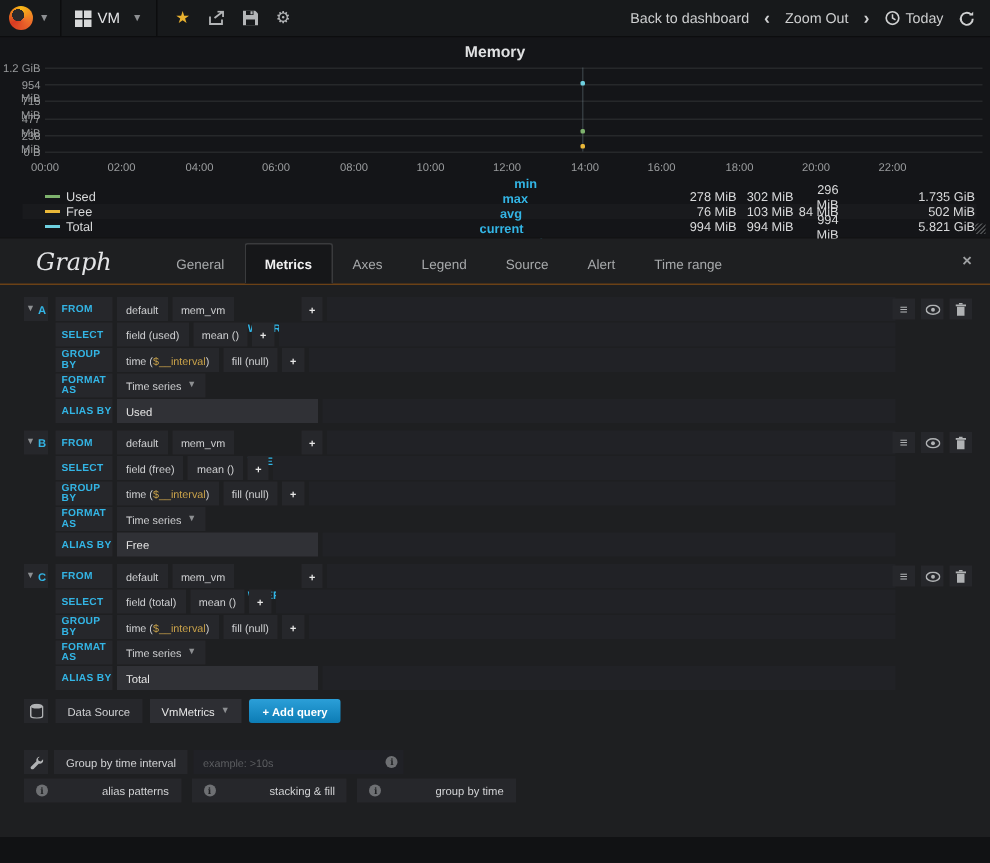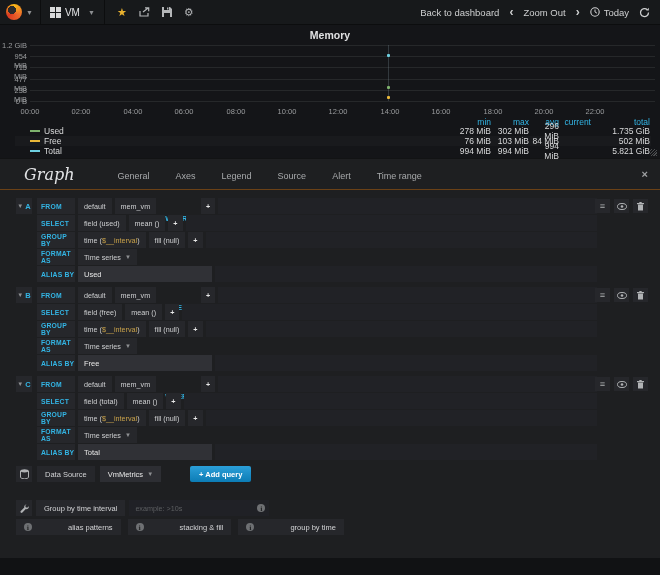--- a/index.html
+++ b/index.html
@@ -35,21 +35,21 @@
   .plot { position:absolute; left:30px; top:20px; width:625px; height:56px; }
   .gridline { position:absolute; left:0; width:100%; height:1px; background:#26282a; }
   .ylab { position:absolute; width:27px; text-align:right; font-size:7.5px; color:#9a9c9e; }
   .xlab { position:absolute; top:82px; transform:translateX(-50%); font-size:7.5px; color:#9a9c9e; }
   .marker-line { position:absolute; width:1px; background:rgba(130,150,160,.28); }
   .pt { position:absolute; width:3px; height:3px; border-radius:1px; }
 
   
   .legend { position:absolute; left:15px; top:92px; width:636px; font-size:8.5px; }
   .lrow { display:flex; align-items:center; height:10px; }
-  .lrow.head { height:9px; color:#33b5e5; font-weight:normal; }
+  .lrow.head { height:9px; color:#33b5e5; font-weight:bold;flex-direction:column; }
   .lrow.alt { background:rgba(255,255,255,.025); }
   .lname { flex:1; display:flex; align-items:center; gap:4px; padding-left:15px; color:#d8d9da; }
   .swatch { width:10px; height:2px; display:inline-block; }
   .lcell { text-align:right; }
   .c-min{width:50px} .c-max{width:38px} .c-avg{width:30px} .c-cur{width:32px} .c-tot{width:60px; padding-right:1px;}
   .resize-corner { position:absolute; right:3px; bottom:2px; width:7px; height:7px;
     background:repeating-linear-gradient(135deg, transparent 0 1px, #4a4c4e 1px 2px); }
 
   
   .editor { position:absolute; top:159px; left:0; width:660px; height:399px; background:#1e1f21;padding-left:24px; }
@@ -91,21 +91,21 @@
   .qrow-w { width:581px; }
 
   
   .ds-row { position:absolute; left:16px; top:307px; display:flex; height:16px; }
   .ds-row > * { margin-right:5px; }
   .boxbtn { background:#26272b; display:flex; align-items:center; padding:0 8px;
     font-size:7.5px; color:#d2d3d5; cursor:pointer; gap:4px; }
   .iconbox { width:16px; padding:0; justify-content:center; }
   .ds-value { background:#2d2e33; color:#e8e8e8; }
   .add-query { background:linear-gradient(to bottom,#2b9fd8,#0c7cb5); color:#fff;
-    font-size:7.5px; font-weight:bold; border-radius:2px; padding:0 9px;margin-left:24px; }
+    font-size:7.5px; font-weight:bold; border-radius:2px; padding:0 9px; }
   .opt-row1 { position:absolute; left:16px; top:341px; display:flex; height:16px; }
   .opt-row1 > * { margin-right:4px; }
   .opt-row2 { position:absolute; left:16px; top:360px; display:flex; height:16px; }
   .opt-row2 > * { margin-right:7px;gap:36px; }
   .interval-input { width:140px; background:#202126; border:none; color:#aaa;
     font-size:7.2px; padding:0 16px 0 6px; outline:none; }
   .interval-input::placeholder { color:#5c5e61; }
   .input-wrap { position:relative; display:flex; }
   .input-wrap .info-circle { position:absolute; right:4px; top:4px; }
   .info-circle { width:8px; height:8px; border-radius:50%; background:#6e7073; color:#1e1f21;
@@ -250,20 +250,21 @@
     </div>
   </div>
   <div class="resize-corner"></div>
 </div>
 
 <div class="editor">
   <div class="edit-header">
     <div class="edit-title">Graph</div>
     <div class="tabs">
       <span class="tab">General</span>
+      <span class="tab active">Metrics</span>
       <span class="tab">Axes</span>
       <span class="tab">Legend</span>
       <span class="tab">Source</span>
       <span class="tab">Alert</span>
       <span class="tab">Time range</span>
     </div>
   </div>
   <span class="close-x">×</span>
 
   <div class="qblock" style="top:39px">

